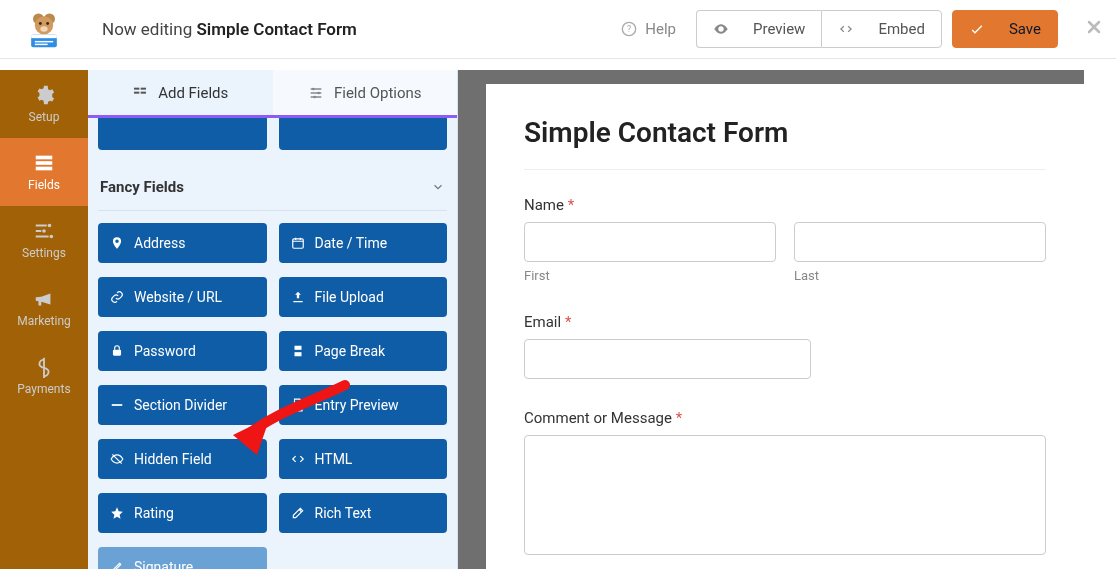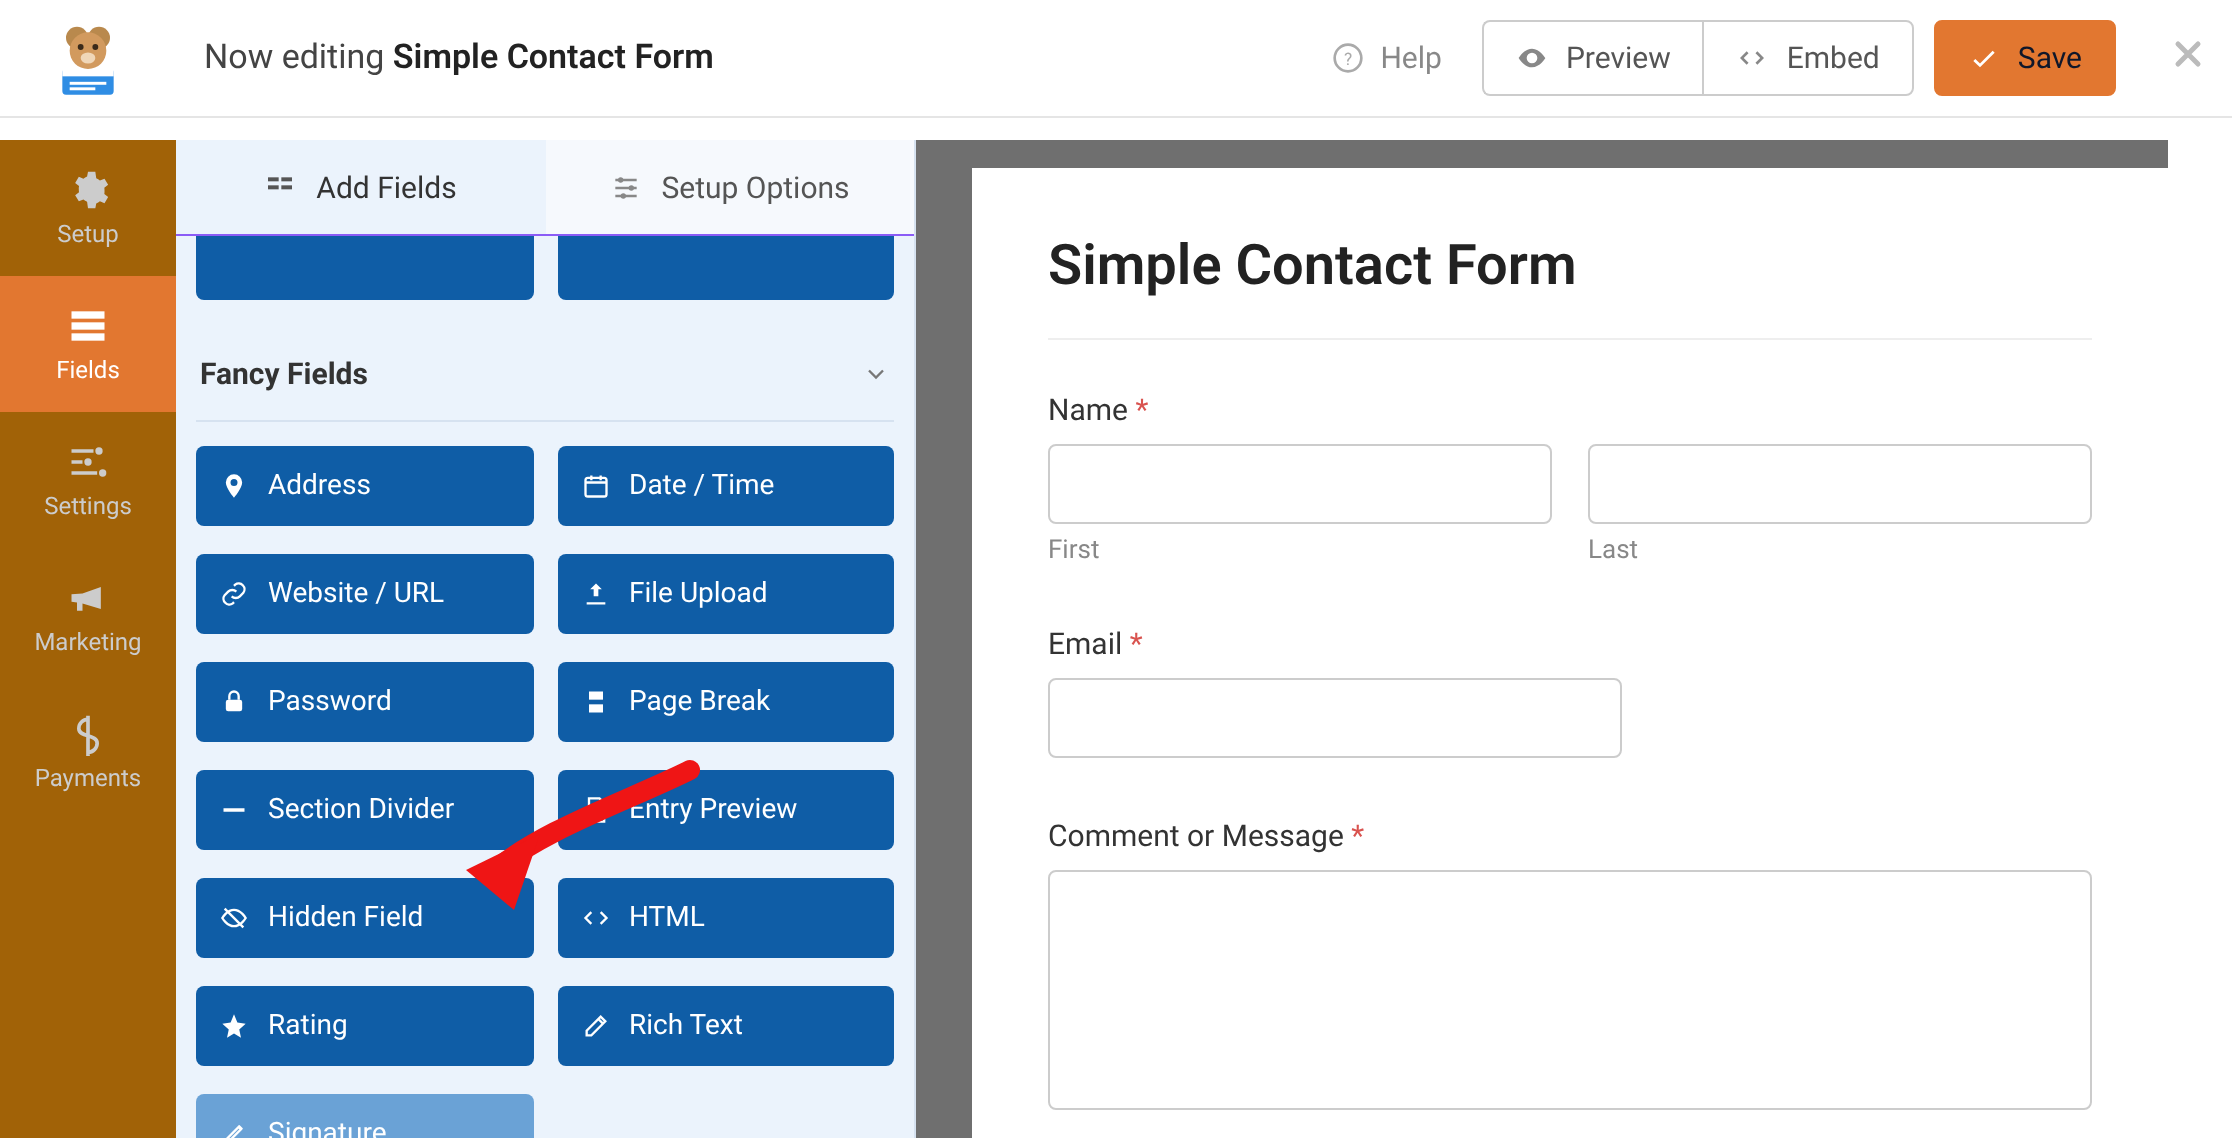--- a/index.html
+++ b/index.html
@@ -6,39 +6,39 @@
 body { font-family: -apple-system, BlinkMacSystemFont, "Segoe UI", Roboto, Helvetica, Arial, sans-serif; background: #fff; width: 1116px; height: 569px; overflow: hidden; position: relative; }
 
 
 .topbar { height: 59px; display: flex; align-items: center; background: #fff; border-bottom: 1px solid #e5e5e5; }
 .logo-box { width: 88px; display: flex; align-items: center; justify-content: center; height: 100%; }
 .logo-box svg { width: 44px; height: 44px; }
 .title-area { padding-left: 14px; font-size: 17px; color: #444; flex: 1; }
 .title-area .bold { font-weight: 600; color: #222; }
 .topbar-actions { display: flex; align-items: center; gap: 10px; padding-right: 14px; }
 .help-link { display: flex; align-items: center; gap: 8px; color: #888; font-size: 15px; padding: 0 10px; }
-.btn { display: flex; align-items: center; gap: 9px; border: 1px solid #ccc; border-radius: 4px; padding: 9px 16px; font-size: 15px; color: #555; background: #fff; cursor: pointer; }
+.btn { display: flex; align-items: center; gap: 24px; border: 1px solid #ccc; border-radius: 4px; padding: 9px 16px; font-size: 15px; color: #555; background: #fff; cursor: pointer; }
 .btn svg { width: 16px; height: 16px; fill: #888; }
 .btn-group { display: flex; }
 .btn-group .btn:first-child { border-right: 0; border-top-right-radius: 0; border-bottom-right-radius: 0; }
 .btn-group .btn:last-child { border-top-left-radius: 0; border-bottom-left-radius: 0; }
 .btn-primary { background: #e27730; border-color: #e27730; color: #0f172a; }
 .btn-primary svg { fill: #fff; }
 .close-x { width: 44px; color: #bbb; font-size: 24px; text-align: center; cursor: pointer; }
 
 
 .rail { position: absolute; top: 70px; left: 0; width: 88px; bottom: 0; background: #a16207; color: #ddd; }
 .rail-item { width: 88px; height: 68px; display: flex; flex-direction: column; align-items: center; justify-content: center; gap: 4px; font-size: 12px; color: #ccc; cursor: pointer; }
 .rail-item svg { width: 22px; height: 22px; fill: #ccc; }
 .rail-item.active { background: #e27730; color: #fff; }
 .rail-item.active svg { fill: #fff; }
 
 
 .left-panel { position: absolute; top: 70px; left: 88px; width: 370px; bottom: 0; background: #ebf3fc; border-right: 1px solid #d6e2f0; }
-.panel-tabs { display: flex; height: 48px; background: #f6f9fd; border-bottom: 1px solid #8b5cf6; }
+.panel-tabs { display: flex; height: 48px; background: #f6f9fd; border-bottom: 3px solid #8b5cf6; }
 .panel-tab { flex: 1; display: flex; align-items: center; justify-content: center; gap: 10px; font-size: 15px; color: #555; cursor: pointer; }
 .panel-tab.active { background: #ebf3fc; color: #333; }
 .panel-tab svg { width: 16px; height: 16px; fill: #888; }
 .panel-tab.active svg { fill: #555; }
 
 .panel-scroll { height: calc(100% - 48px); overflow: hidden; padding: 0 10px; }
 .prev-row { display: flex; gap: 12px; padding: 0 0 14px 0; margin-top: -8px;}
 .prev-row .pill { flex:1; height:40px; background:#0f5da6; border-radius:4px; }
 
 .group-head { display: flex; align-items: center; justify-content: space-between; padding: 14px 2px 14px 2px; font-weight: 700; color: #333; border-bottom: 1px solid #d6e2f0; margin-bottom: 12px; font-size:15px;}
@@ -173,21 +173,21 @@
         </svg>
       <span>Add Fields</span>
     </div>
     <div class="panel-tab">
       <svg viewBox="0 0 24 24">
           <path d="M4 6h16M4 12h16M4 18h16" stroke="#888" stroke-width="2"></path>
           <circle cx="8" cy="6" r="2"></circle>
           <circle cx="16" cy="12" r="2"></circle>
           <circle cx="10" cy="18" r="2"></circle>
         </svg>
-      <span>Setup Options</span>
+      <span>Field Options</span>
     </div>
   </div>
   <div class="panel-scroll">
     <div class="prev-row">
       <div class="pill"></div>
       <div class="pill"></div>
     </div>
     <div class="group-head">
       <span>Fancy Fields</span>
       <svg viewBox="0 0 24 24">

